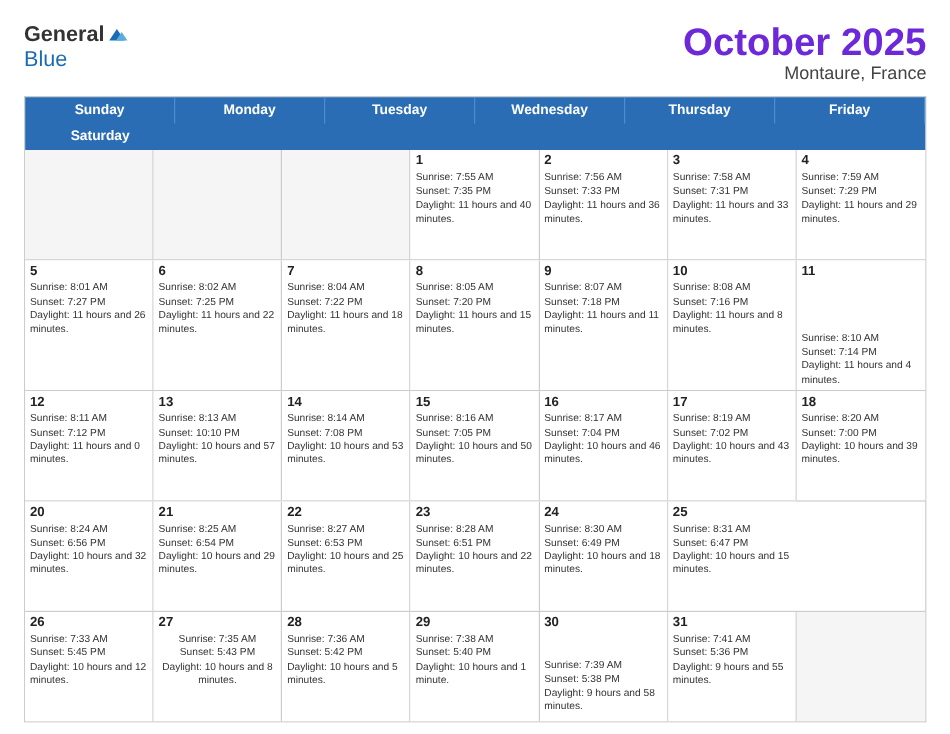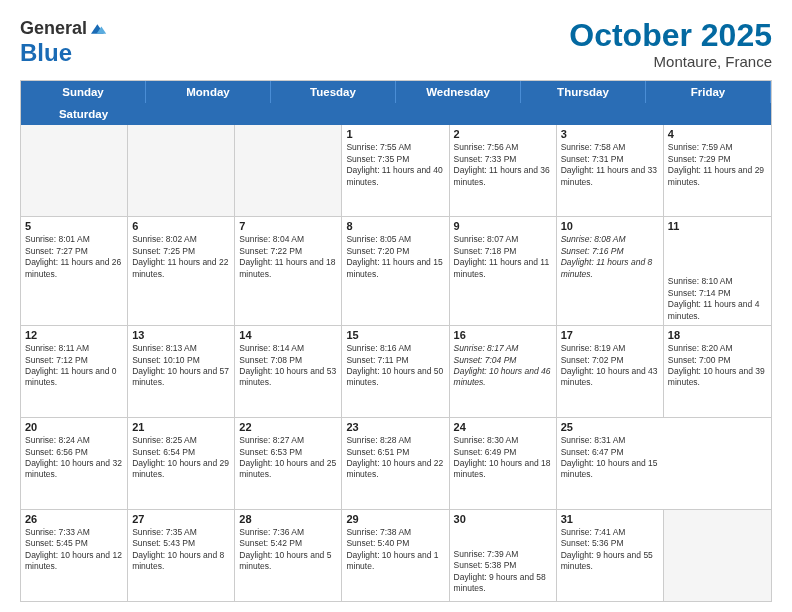--- a/index.html
+++ b/index.html
@@ -32,36 +32,36 @@
       display: flex;
       align-items: center;
       gap: 2px;
     }
     .logo-general {
       font-size: 18px;
       font-weight: bold;
       color: #333;
     }
     .logo-blue {
-      font-size: 24px;
-      font-weight: bold;
+      font-size: 18px;
+      font-weight: normal;
       color: #1a6bb5;
     }
     .logo-icon {
       width: 16px;
       height: 16px;
       margin-left: 2px;
     }
     .title-block {
       text-align: right;
     }
     .month-title {
       font-size: 32px;
       font-weight: bold;
-      color: #0369a1;
+      color: #6d28d9;
       line-height: 1.1;
     }
     .location {
       font-size: 15px;
       color: #444;
     }
     .calendar {
       flex: 1;
       display: flex;
       flex-direction: column;
@@ -203,21 +203,21 @@
 Daylight: 11 hours and 15 minutes.</div>
           </div>
           <div class="cal-cell">
             <div class="day-number">9</div>
             <div class="cell-detail" style="white-space: pre-line;">Sunrise: 8:07 AM
 Sunset: 7:18 PM
 Daylight: 11 hours and 11 minutes.</div>
           </div>
           <div class="cal-cell">
             <div class="day-number">10</div>
-            <div class="cell-detail" style="white-space: pre-line; font-style: italic;">Sunrise: 8:08 AM
+            <div class="cell-detail" style="white-space: pre-line;">Sunrise: 8:08 AM
 Sunset: 7:16 PM
 Daylight: 11 hours and 8 minutes.</div>
           </div>
           <div class="cal-cell">
             <div class="day-number">11</div>
             <div class="cell-detail" style="white-space: pre-line; margin-top: 44px;">Sunrise: 8:10 AM
 Sunset: 7:14 PM
 Daylight: 11 hours and 4 minutes.</div>
           </div>
         </div>
@@ -236,26 +236,26 @@
           </div>
           <div class="cal-cell">
             <div class="day-number">14</div>
             <div class="cell-detail" style="white-space: pre-line;">Sunrise: 8:14 AM
 Sunset: 7:08 PM
 Daylight: 10 hours and 53 minutes.</div>
           </div>
           <div class="cal-cell">
             <div class="day-number">15</div>
             <div class="cell-detail" style="white-space: pre-line;">Sunrise: 8:16 AM
-Sunset: 7:11 PM
+Sunset: 7:05 PM
 Daylight: 10 hours and 50 minutes.</div>
           </div>
           <div class="cal-cell">
             <div class="day-number">16</div>
-            <div class="cell-detail" style="white-space: pre-line; font-style: italic;">Sunrise: 8:17 AM
+            <div class="cell-detail" style="white-space: pre-line;">Sunrise: 8:17 AM
 Sunset: 7:04 PM
 Daylight: 10 hours and 46 minutes.</div>
           </div>
           <div class="cal-cell">
             <div class="day-number">17</div>
             <div class="cell-detail" style="white-space: pre-line;">Sunrise: 8:19 AM
 Sunset: 7:02 PM
 Daylight: 10 hours and 43 minutes.</div>
           </div>
           <div class="cal-cell">
@@ -305,21 +305,21 @@
         </div>
         <div class="cal-row">
           <div class="cal-cell">
             <div class="day-number">26</div>
             <div class="cell-detail" style="white-space: pre-line;">Sunrise: 7:33 AM
 Sunset: 5:45 PM
 Daylight: 10 hours and 12 minutes.</div>
           </div>
           <div class="cal-cell">
             <div class="day-number">27</div>
-            <div class="cell-detail" style="white-space: pre-line;">Sunrise: 7:35 AM
+            <div class="cell-detail" style="white-space: pre-line; text-align: center;">Sunrise: 7:35 AM
 Sunset: 5:43 PM
 Daylight: 10 hours and 8 minutes.</div>
           </div>
           <div class="cal-cell">
             <div class="day-number">28</div>
             <div class="cell-detail" style="white-space: pre-line;">Sunrise: 7:36 AM
 Sunset: 5:42 PM
 Daylight: 10 hours and 5 minutes.</div>
           </div>
           <div class="cal-cell">

